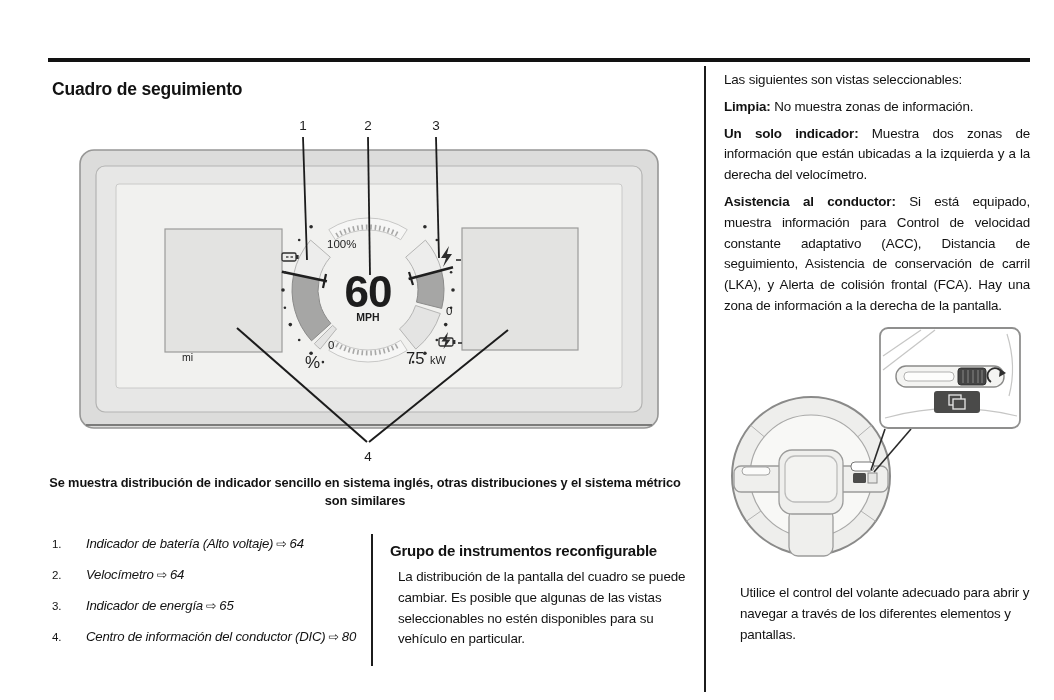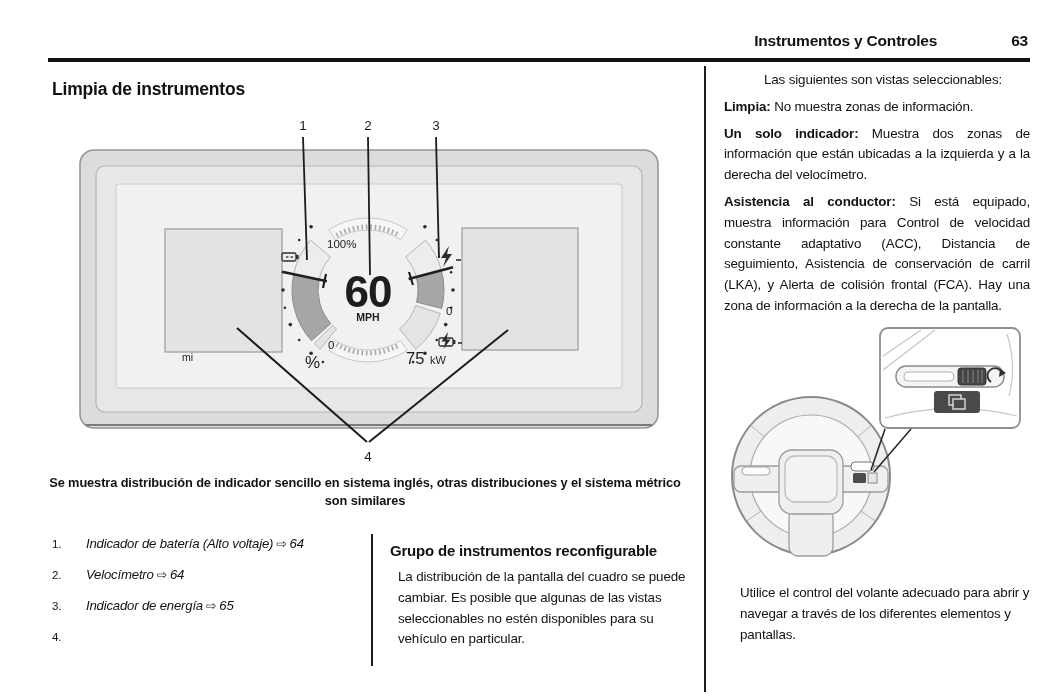--- a/index.html
+++ b/index.html
@@ -20,40 +20,36 @@
   .legend{position:absolute;left:52px;top:533px;width:312px;}
   .legend-row{display:flex;margin-bottom:9px;font-size:13.2px;font-style:italic;line-height:21px;letter-spacing:-0.2px;}
   .legend-num{width:34px;flex:none;font-style:normal;font-size:11.5px;padding-top:1px;}
   .arrow{font-style:normal;font-size:12.5px;margin:0 3px;}
   .midcol{position:absolute;left:390px;top:530px;width:306px;}
   .midcol h2{margin:12px 0 7px 0;font-size:15px;letter-spacing:-0.2px;}
   .midcol p{margin:8px;font-size:13.4px;line-height:20.8px;letter-spacing:-0.15px;}
   
   .rightcol{position:absolute;left:724px;top:70px;width:306px;font-size:13.4px;line-height:20.8px;letter-spacing:-0.15px;}
   .rightcol p{margin:0 0 6px 0;text-align:justify;}
-  .rightcol p.intro{text-align:left;margin-left:40px;}
+  .rightcol p.intro{text-align:left;}
   .wheel-fig{position:absolute;left:725px;top:326px;width:310px;height:240px;}
   .rc-footer{position:absolute;left:724px;top:567px;width:306px;margin:16px;font-size:13.4px;line-height:20.8px;letter-spacing:-0.15px;}
   svg{font-family:"Liberation Sans",sans-serif;}
   svg text{fill:#1d1d1d;}
 </style>
 </head>
 <body>
 
 <div class="page">
 
-  <div class="header">
-    <span class="chapter">Instrumentos y Controles</span>
-    <span>63</span>
-  </div>
   <div class="header-rule"></div>
   <div class="vdiv-main"></div>
   <div class="vdiv-small"></div>
 
-  <h1 class="section-title">Limpia de instrumentos</h1>
+  <h1 class="section-title">Cuadro de seguimiento</h1>
 
   <div class="diagram">
     <svg viewBox="0 0 620 360" width="620" height="360">
 
       <rect x="20" y="38" width="578" height="278" rx="14" fill="#dcdcdb" stroke="#979796" stroke-width="1.6"></rect>
       <rect x="36" y="54" width="546" height="246" rx="9" fill="#e7e7e6" stroke="#b4b4b3" stroke-width="1.2"></rect>
       <rect x="56" y="72" width="506" height="204" rx="3" fill="#f1f1ef" stroke="#cacac9" stroke-width="1"></rect>
       <line x1="26" y1="313" x2="592" y2="313" stroke="#7c7c7b" stroke-width="2"></line>
 
       <rect x="105" y="117" width="117" height="123" fill="#e3e3e1" stroke="#9b9b9a" stroke-width="1.2"></rect>
@@ -158,20 +154,21 @@
     <div class="legend-row">
       <span class="legend-num">2.</span>
       <span class="legend-lbl"><span>Velocímetro</span><span class="arrow">⇨</span><span>64</span></span>
     </div>
     <div class="legend-row">
       <span class="legend-num">3.</span>
       <span class="legend-lbl"><span>Indicador de energía</span><span class="arrow">⇨</span><span>65</span></span>
     </div>
     <div class="legend-row">
       <span class="legend-num">4.</span>
+      <span class="legend-lbl"><span>Centro de información del conductor (DIC)</span><span class="arrow">⇨</span><span>80</span></span>
     </div>
   </div>
 
   <div class="midcol">
     <h2>Grupo de instrumentos reconfigurable</h2>
     <p>La distribución de la pantalla del cuadro se puede cambiar. Es posible que algunas de las vistas seleccionables no estén disponibles para su vehículo en particular.</p>
   </div>
 
   <div class="rightcol">
     <p class="intro">Las siguientes son vistas seleccionables:</p>

